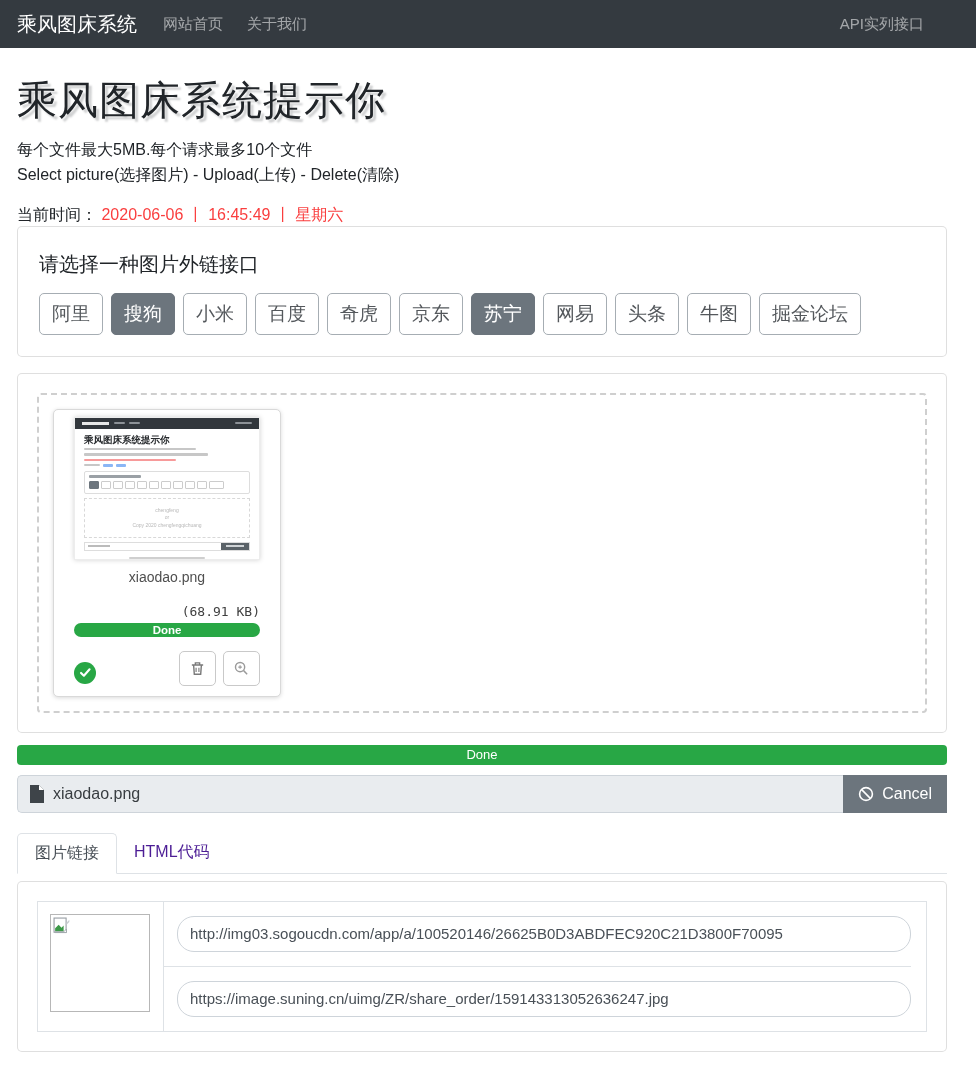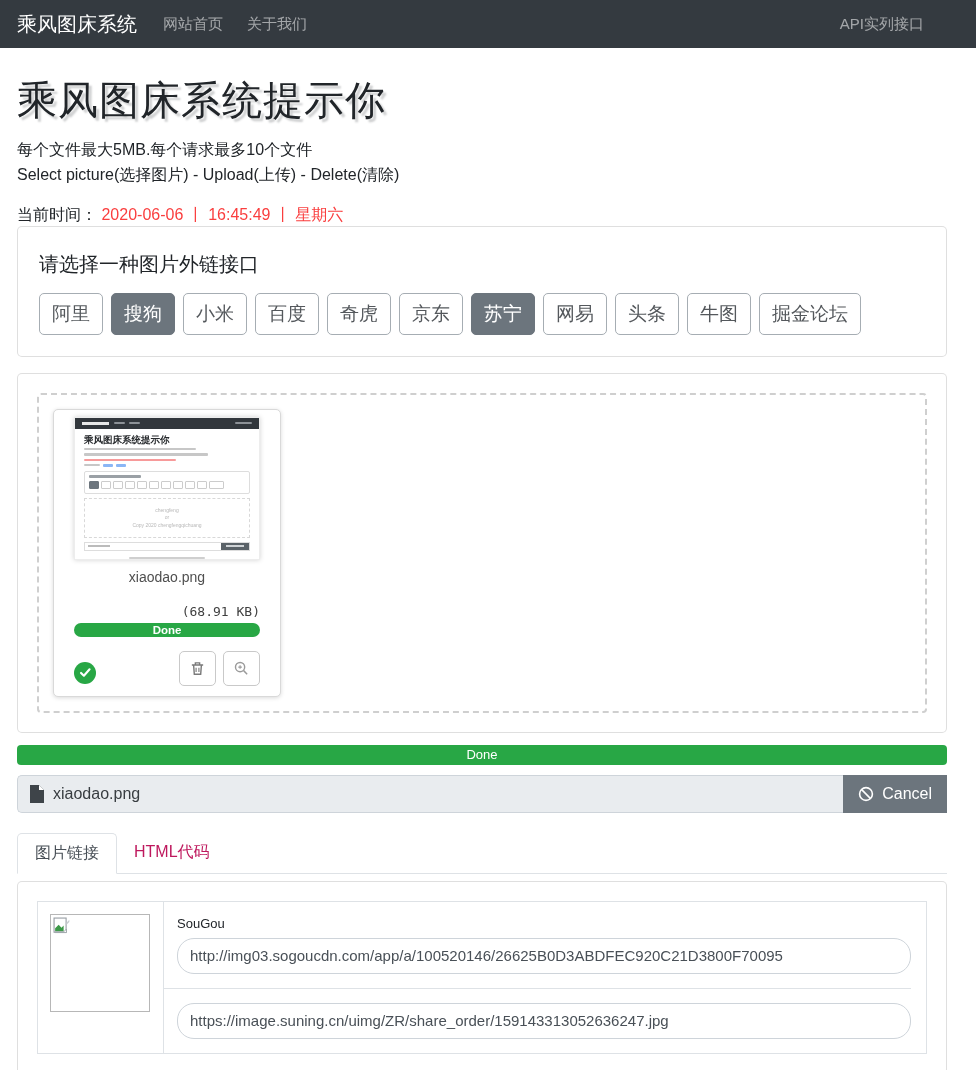--- a/index.html
+++ b/index.html
@@ -93,21 +93,21 @@
   .gbtn { display:flex; align-items:center; gap:8px; color:#fff; font-size:16px;
     padding:0 15px; border:none; cursor:pointer; font-family:inherit; }
   .gbtn.cancel { background:#6c757d; }
   .gbtn.select { background:#aeb5bc; border-radius:0 5px 5px 0; }
 
   
   .tabs { margin-top:20px; display:flex; border-bottom:1px solid #dee2e6; }
   .tab { font-size:16px; padding:9px 17px; border-radius:5px 5px 0 0; cursor:pointer; }
   .tab.active { color:#495057; background:#fff; border:1px solid #dee2e6;
     border-bottom:1px solid #fff; margin-bottom:-1px; }
-  .tab.link { color:#be185d; }
+  .tab.link { color:#4c1d95; }
 
   
   .card.result { margin-top:7px; padding:19px; border-radius:5px; }
   .media { border:1px solid #dee2e6; display:flex; }
   .media-left { width:125px; padding:12px; }
   .imgbox { width:100px; height:98px; border:1px solid #b7b7b7; padding:2px; }
   .media-right { flex:1; border-left:1px solid #dee2e6; padding-right:15px; }
   .field { padding:14px 0 14px 13px; }
   .field + .field { border-top:1px solid #dee2e6; }
   .field label { display:block; font-size:13px; color:#212529; margin-bottom:7px; }
@@ -281,21 +281,20 @@
                 <rect x="1.5" y="1.5" width="17" height="20" fill="#fff" stroke="#9aa0a6" stroke-width="1.6"></rect>
                 <path d="M19 8l4-4v3l-4 4z" fill="#c9cdd1"></path>
                 <path d="M3 16l5-5 4 4 3-3v8H3z" fill="#3d9948"></path>
                 <path d="M3 21h12l4-4v5H3z" fill="#fff" stroke="#9aa0a6" stroke-width="1.2"></path>
               </svg>
           </span>
         </div>
       </div>
       <div class="media-right">
         <div class="field">
-          <label>SouGou</label>
           <input type="text" value="http://img03.sogoucdn.com/app/a/100520146/26625B0D3ABDFEC920C21D3800F70095" style="">
         </div>
         <div class="field">
           <input type="text" value="https://image.suning.cn/uimg/ZR/share_order/159143313052636247.jpg" style="">
         </div>
       </div>
     </div>
   </div>
 
 </div>

